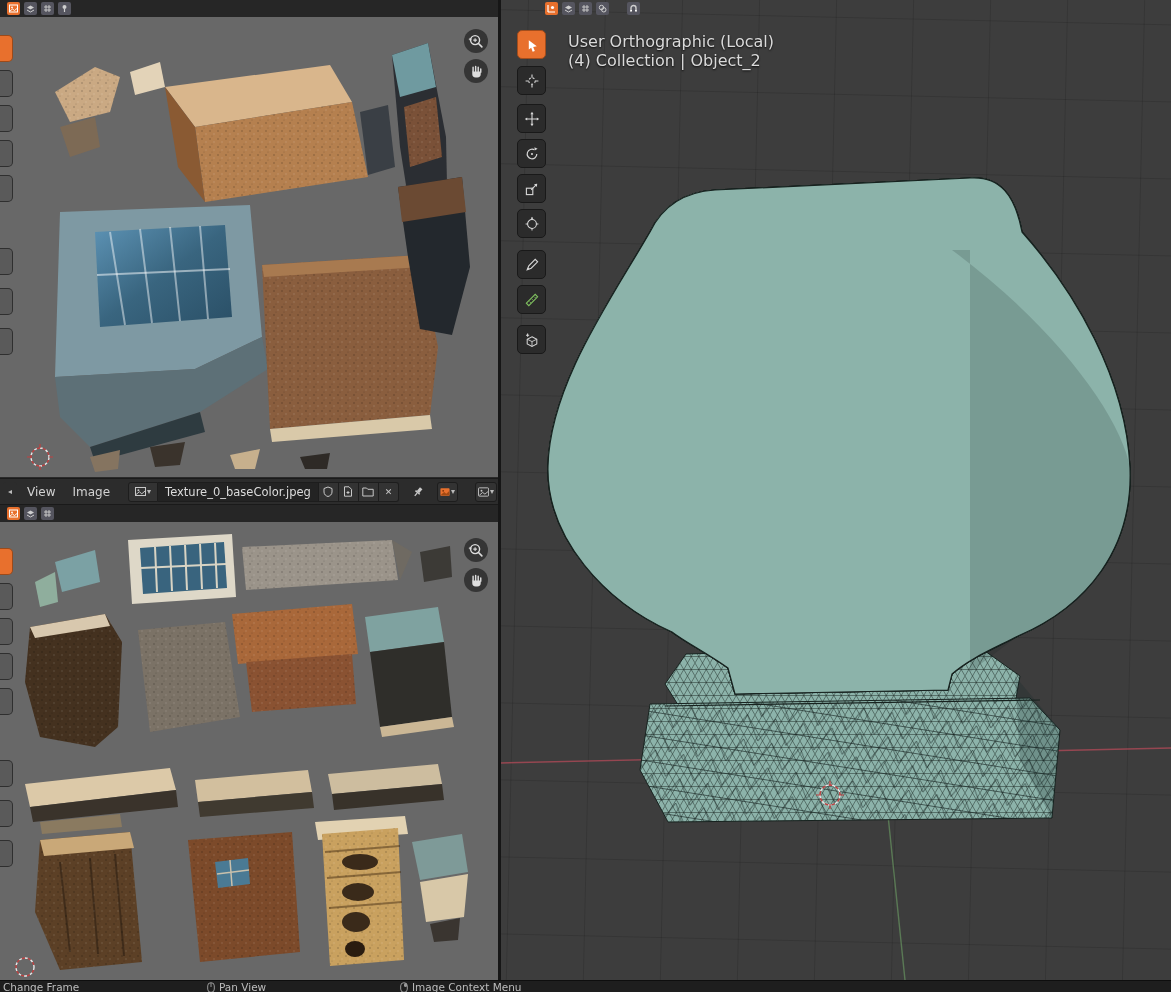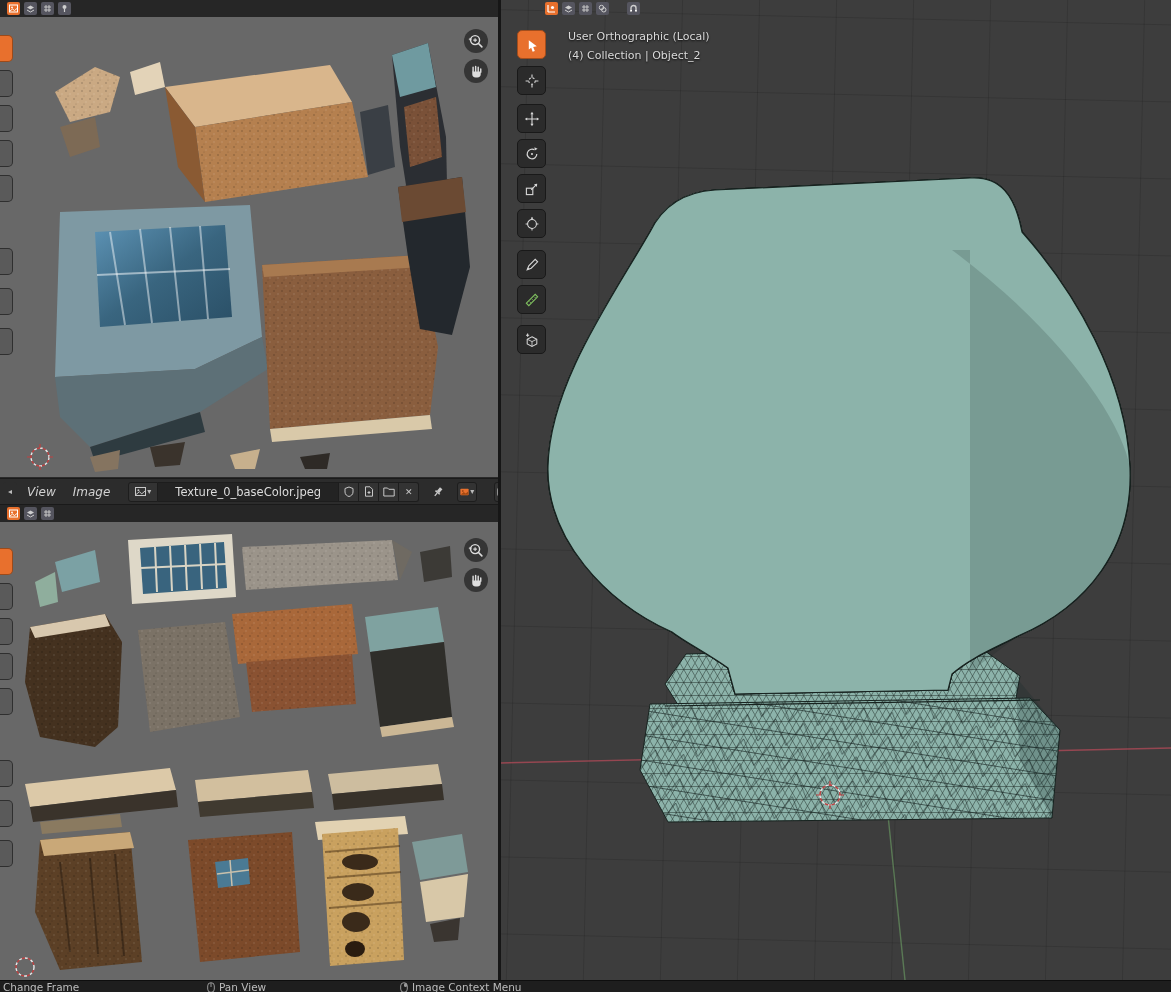--- a/index.html
+++ b/index.html
@@ -37,54 +37,54 @@
   .navbtn{
     position:absolute;width:24px;height:24px;border-radius:50%;
     background:rgba(38,38,38,.78);display:flex;align-items:center;justify-content:center;
   }
   
   .iehdr{
     position:absolute;left:0;top:478px;width:500px;height:27px;background:#2c2c2c;
     border-top:1px solid #1a1a1a;border-bottom:1px solid #1a1a1a;box-sizing:border-box;
     display:flex;align-items:center;gap:3px;padding:0 3px;
   }
-  .menu{color:#d2d2d2;font-size:12px;padding:2px 7px;border-radius:3px;line-height:1;font-style:italic;}
+  .menu{color:#d2d2d2;font-size:12px;padding:2px 7px;border-radius:3px;line-height:1;}
   .hbtn{
     height:20px;min-width:20px;background:#333333;border:1px solid #1d1d1d;border-radius:3px;
     display:flex;align-items:center;justify-content:center;color:#c8c8c8;font-size:10px;
     box-sizing:border-box;padding:0 2px;gap:1px;
   }
   .hgroup{display:flex;align-items:center;}
   .hgroup .hbtn{border-radius:0;border-left-width:0;}
   .hgroup .hbtn:first-child{border-radius:3px 0 0 3px;border-left-width:1px;}
   .hgroup .hbtn:last-child{border-radius:0 3px 3px 0;}
   .namefield{
     height:20px;background:#232323;border:1px solid #1d1d1d;border-left:none;
-    display:flex;align-items:center;padding:0 17px;color:#dcdcdc;font-size:11.5px;
+    display:flex;align-items:center;padding:0 7px;color:#dcdcdc;font-size:11.5px;
     white-space:nowrap;box-sizing:border-box;
   }
   .chev{font-size:8px;color:#bbb;line-height:1;}
   
   #viewport{position:absolute;left:500px;top:0;width:671px;height:980px;background:var(--c-viewport-bg,#3d3d3d);overflow:hidden;}
   .vp-grid{
     position:absolute;left:-60px;top:-60px;width:800px;height:1100px;
     background-image:
       linear-gradient(rgba(0,0,0,.13) 1px, transparent 1px),
       linear-gradient(90deg, rgba(0,0,0,.13) 1px, transparent 1px);
     background-size:77px 77px;
     transform:rotate(1.3deg);
   }
   .vtool{
     position:absolute;left:17px;width:29px;height:29px;background:#2b2b2b;
     border:1px solid #191919;border-radius:5px;display:flex;align-items:center;justify-content:center;
     box-sizing:border-box;
   }
   .vtool.active{background:var(--c-accent-orange,#e8702d);border-color:#a34d1c;}
   .ovl{
-    position:absolute;color:#dadada;font-size:11px;line-height:1.7;
+    position:absolute;color:#dadada;font-size:16px;line-height:1.7;
     text-shadow:0 1px 2px rgba(0,0,0,.85);white-space:nowrap;
   }
   
   #statusbar{
     position:absolute;left:0;top:980px;width:1171px;height:12px;background:#1e1e1e;
     border-top:1px solid #0e0e0e;box-sizing:border-box;color:#bdbdbd;font-size:10.5px;
   }
   .status-item{position:absolute;top:0;display:flex;align-items:center;gap:4px;white-space:nowrap;text-align:center;}
   
   .divider-v{position:absolute;background:#161616;}

